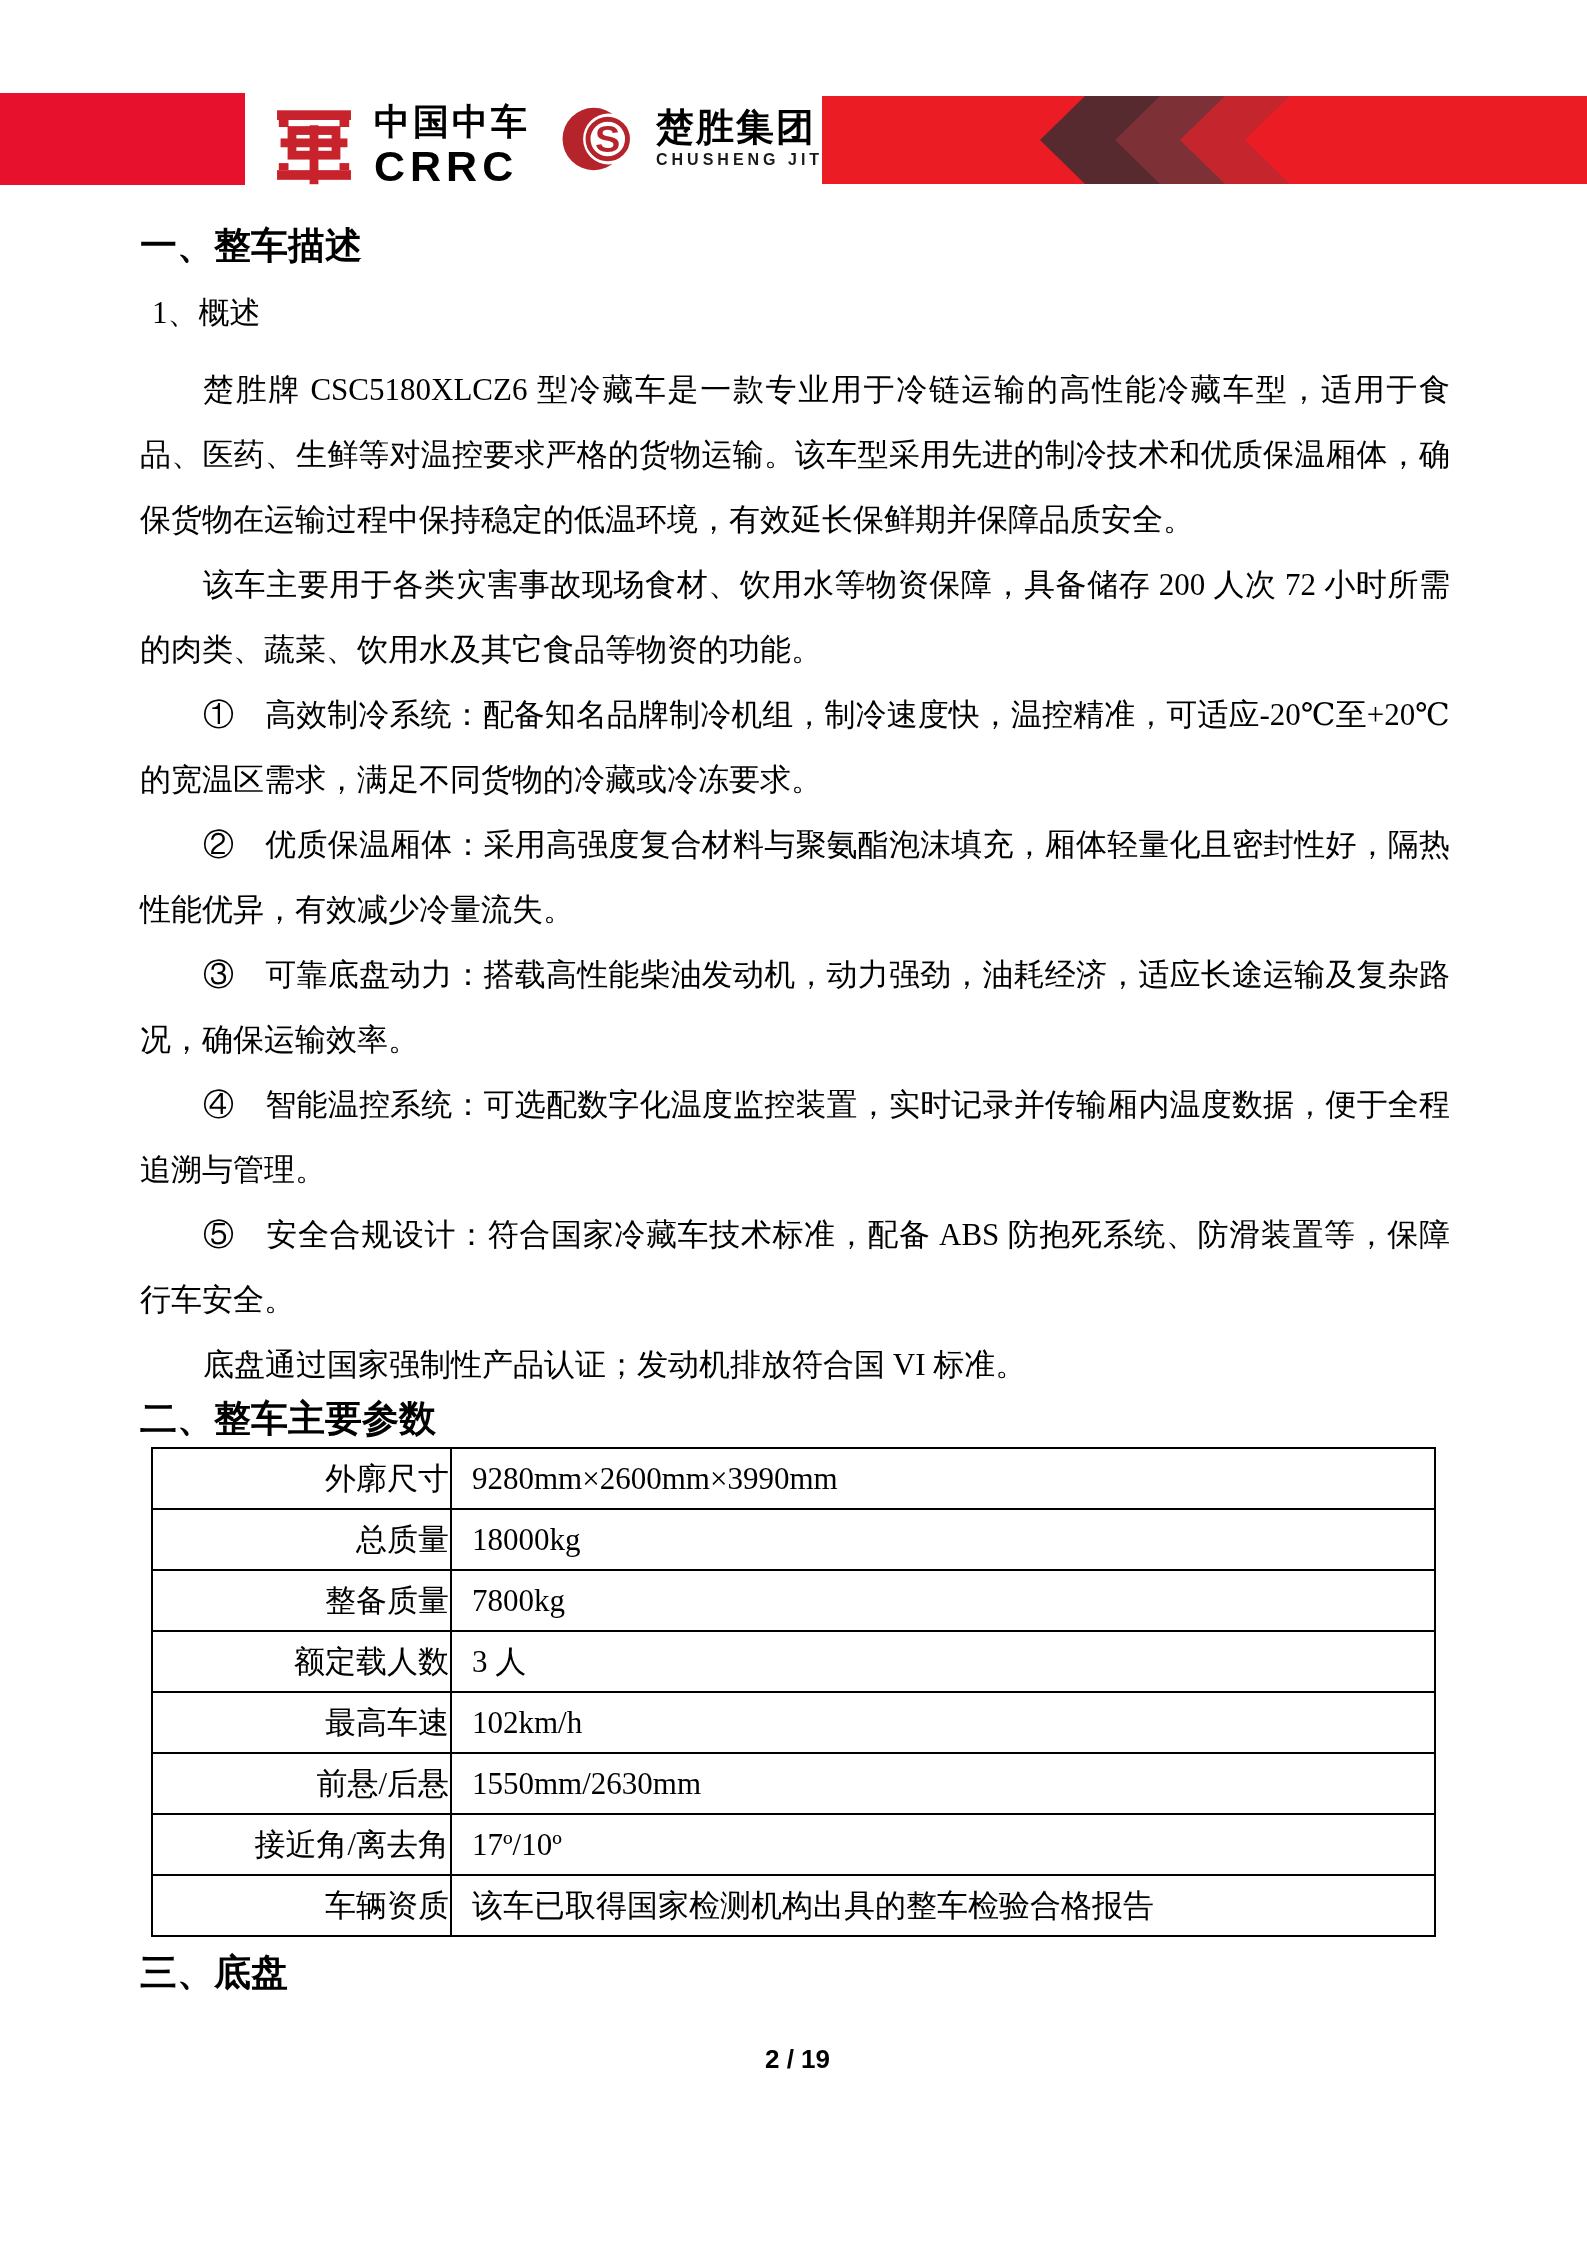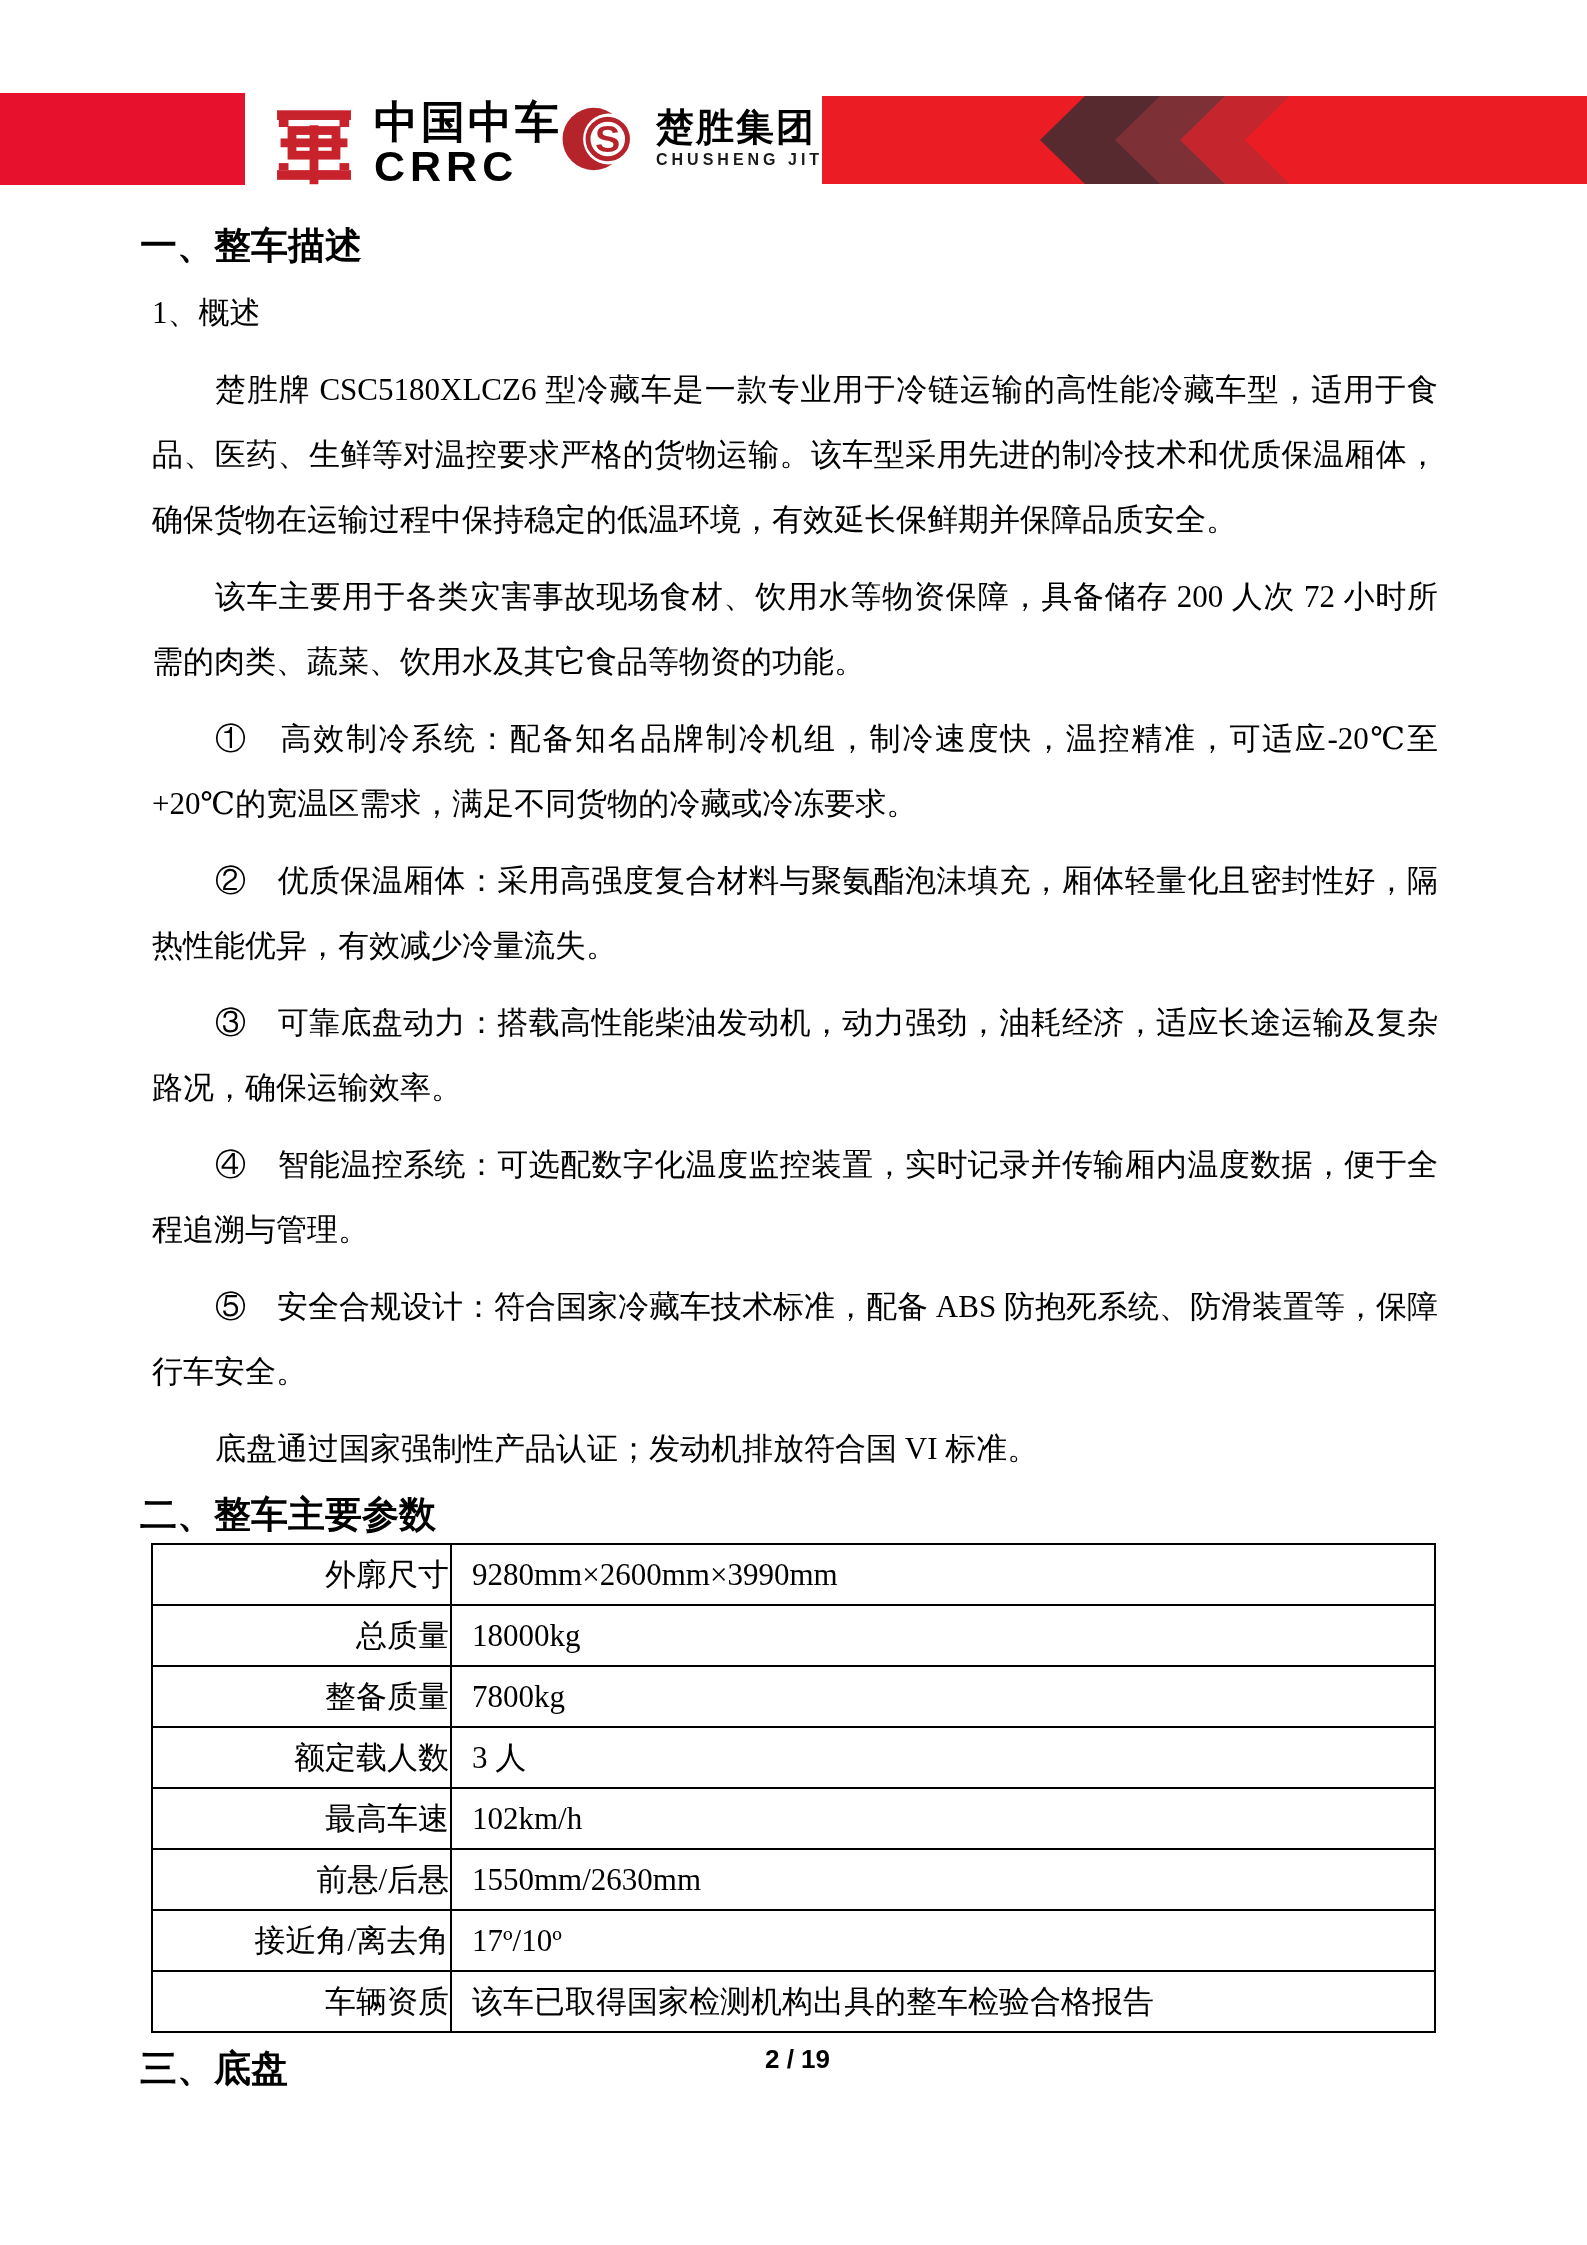--- a/index.html
+++ b/index.html
@@ -11,36 +11,36 @@
     background: #ffffff;
     color: #000;
     font-family: "Liberation Serif", "DejaVu Serif", serif;
     overflow: hidden;
   }
 
   
   .hdr-red-block { position:absolute; left:0; top:93px; width:245px; height:92px; background:#E8112D; }
   .crrc-mark { position:absolute; left:270px; top:99px; width:88px; height:93px; }
   .crrc-text { position:absolute; left:374px; top:100px; font-family:"Liberation Sans","DejaVu Sans",sans-serif; }
-  .crrc-cn { font-size:44px; font-weight:bold; letter-spacing:3px; line-height:44px; }
+  .crrc-cn { font-size:36px; font-weight:bold; letter-spacing:3px; line-height:44px; }
   .crrc-en { font-size:43px; font-weight:bold; letter-spacing:5px; line-height:44px; margin-top:0px; }
   .cs-mark { position:absolute; left:558px; top:102px; width:88px; height:74px; }
   .cs-text { position:absolute; left:656px; top:104px; font-family:"Liberation Sans","DejaVu Sans",sans-serif; }
   .cs-cn { font-size:38px; font-weight:bold; letter-spacing:2px; line-height:46px; }
   .cs-en { font-size:16px; font-weight:bold; letter-spacing:4px; line-height:20px; color:#1a1a1a; }
   .hdr-band { position:absolute; left:822px; top:96px; width:765px; height:88px; }
 
   
   main { position:absolute; left:140px; top:192px; width:1310px; }
   .h1 { font-size:37px; font-weight:bold; line-height:44px; }
   #h1-overview { margin:32px 0 0 0; }
   #h1-params   { margin:0; }
   #h1-chassis  { margin:14px 0 0 0; }
   .sub  { font-size:31px; line-height:65px; margin:12px; }
-  .para { font-size:31px; line-height:65px; margin:12px; text-align:justify; }
+  .para { font-size:31px; line-height:65px; margin:0; text-align:justify; }
   .indent { text-indent:63px; }
 
   
   table.params { border-collapse:collapse; margin:6px 0 0 11px; width:1285px; table-layout:fixed; }
   table.params td { border:2px solid #000; height:61px; font-size:31px; vertical-align:middle; }
   td.lbl { width:299px; text-align:right; }
   td.val { padding-left:20px;border-radius:30px; }
 
   
   footer { position:absolute; left:4px; top:2044px; width:100%; text-align:center;

